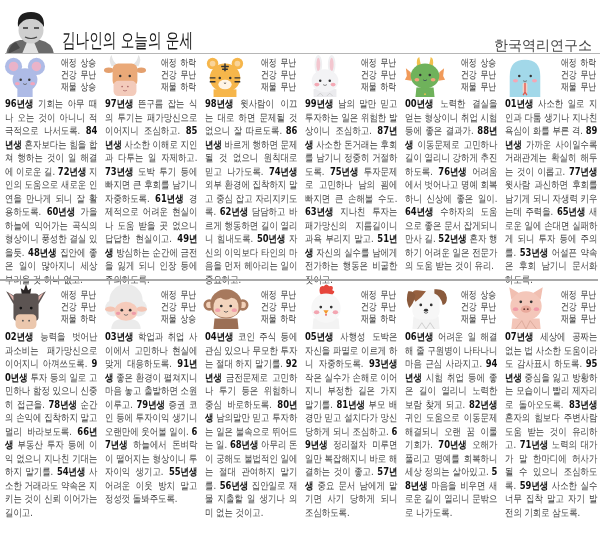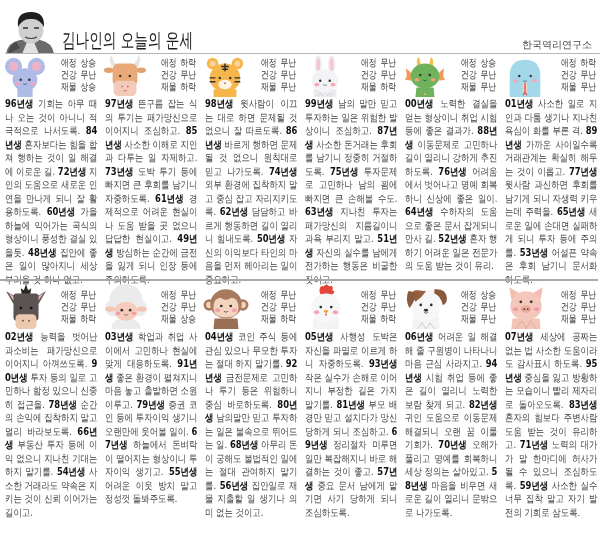--- a/index.html
+++ b/index.html
@@ -2,21 +2,21 @@
 <html><head>
 <meta charset="utf-8">
 <style>
 *{margin:0;padding:0;box-sizing:border-box}
 html,body{width:600px;height:533px;background:#fff;overflow:hidden}
 body{position:relative;font-family:"DejaVu Sans",sans-serif;color:#3d3d3d}
 .header{position:absolute;left:0;top:0;width:600px;height:70px}
 .portrait{position:absolute;left:3px;top:8px;width:54px;height:46px}
 .portrait svg{width:100%;height:100%;display:block}
 .title{position:absolute;left:62px;top:29px;font-size:20px;line-height:22px;color:#1c1c1c;white-space:nowrap;transform:scaleX(.68);transform-origin:0 0}
-.source{position:absolute;right:8px;top:40px;font-size:10px;line-height:10px;color:#444;white-space:nowrap}
+.source{position:absolute;right:8px;top:40px;font-size:14px;line-height:10px;color:#444;white-space:nowrap}
 .hline{position:absolute;left:5px;top:53px;width:595px;height:1px;background:#b6b6b6}
 .rdiv{position:absolute;left:0;top:279px;width:598px;height:2px;background:#a9a9a9}
 .row{position:absolute;left:0;width:544px;display:flex}
 .row1{top:54px;height:225px}
 .row2{top:282px;height:251px}
 .card{position:relative;width:100px;height:100%;flex:0 0 100px}
 .icon{position:absolute;left:4px;top:1px;width:42px;height:42px}
 .row2 .icon{left:3px;top:1px;width:46px;height:46px}
 .icon svg{width:100%;height:100%;display:block}
 .stats{position:absolute;left:61px;top:3px;font-size:10px;line-height:12px;color:#333;white-space:nowrap;transform:scaleX(.78);transform-origin:0 0}

